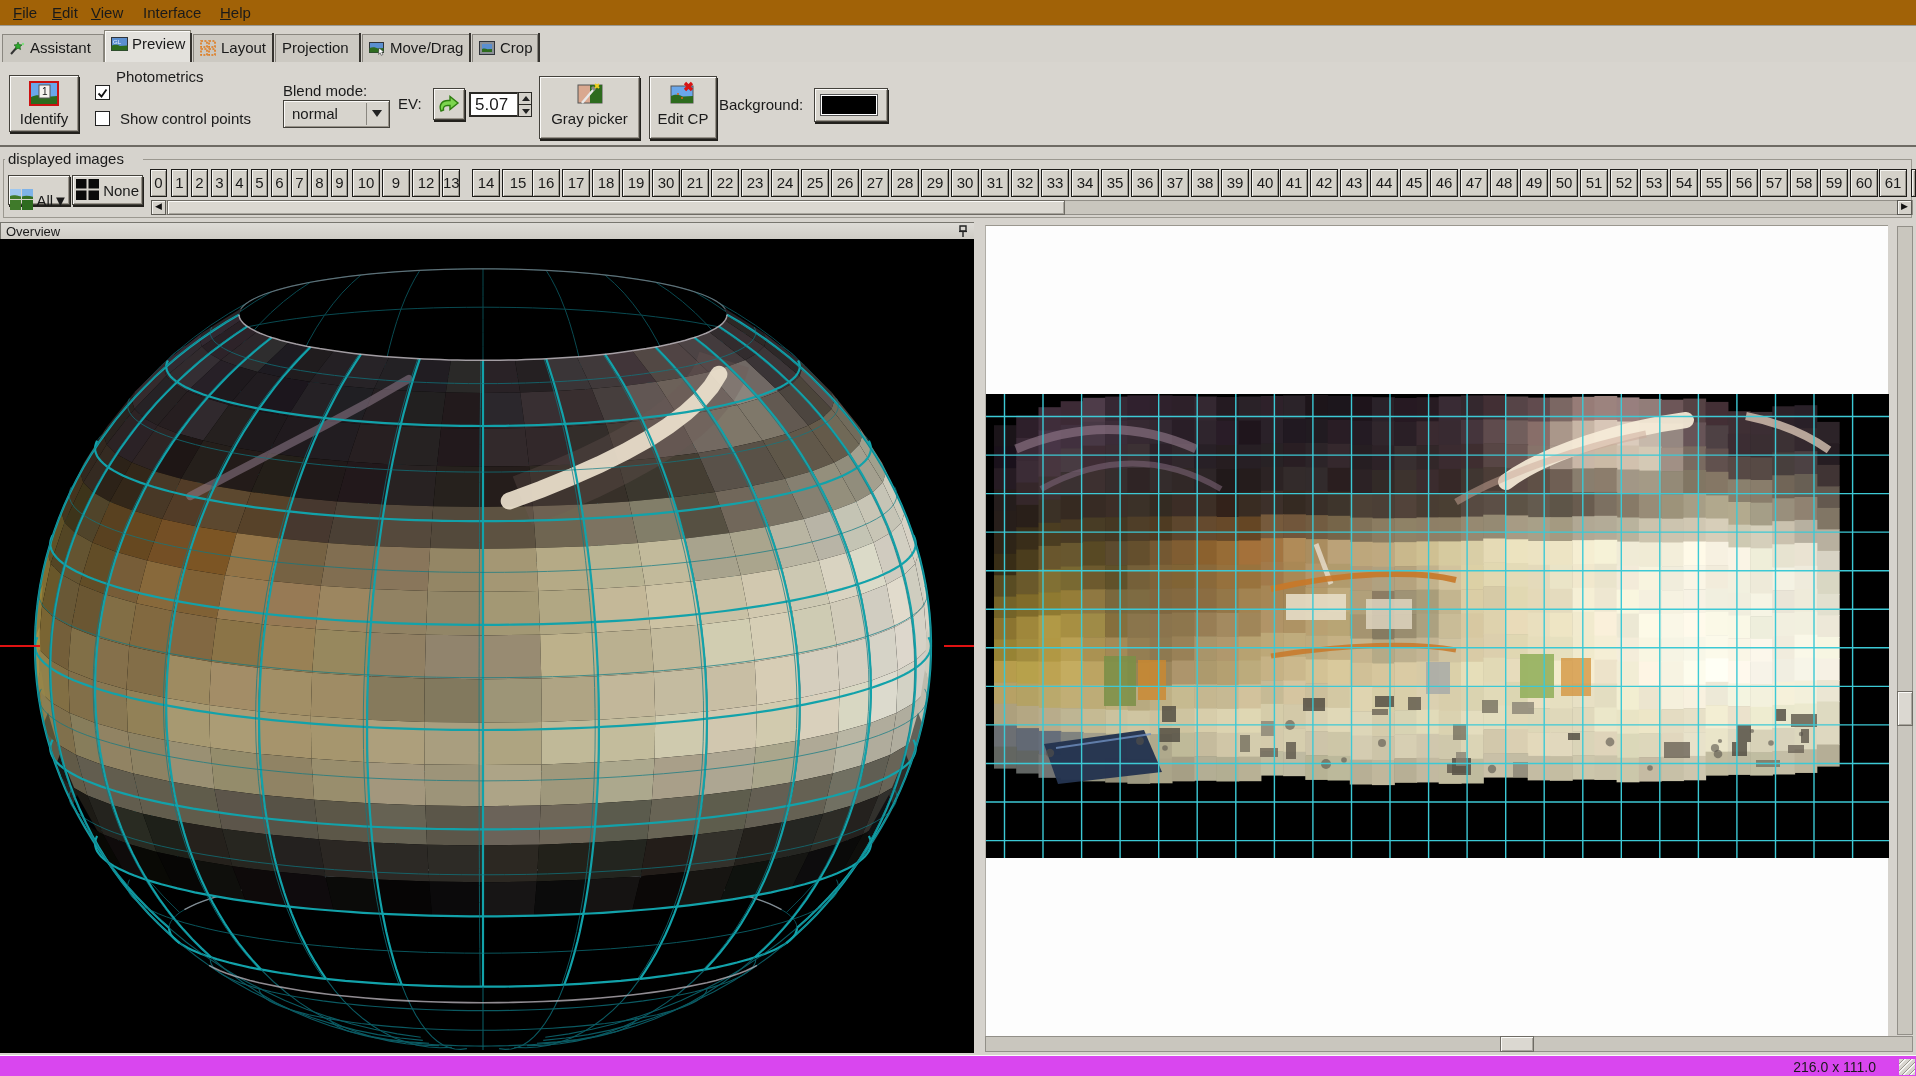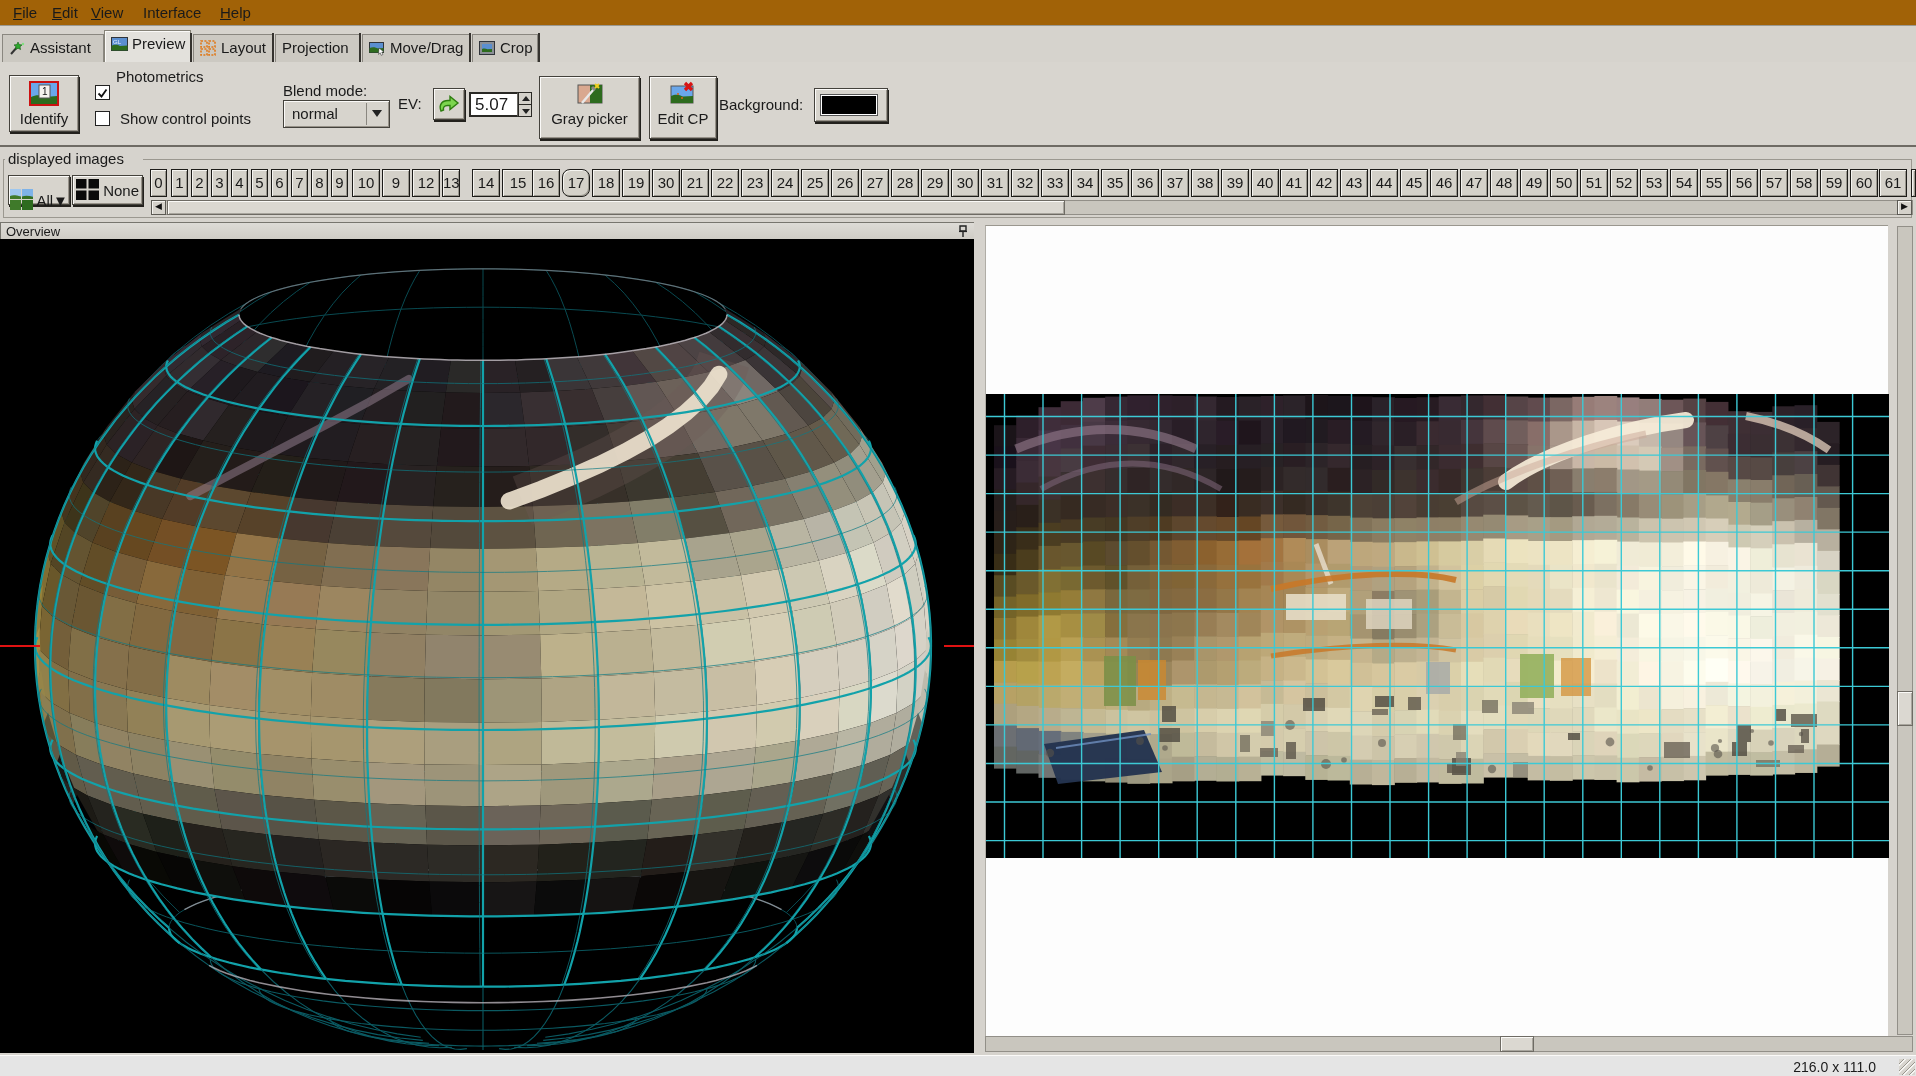--- a/index.html
+++ b/index.html
@@ -33,21 +33,21 @@
   box-shadow:inset 1px 1px 0 #fbfaf7, inset -1px -1px 0 #a8a59d; }
 .sbarrow { position:absolute; background:#d4d1ca; border:1px solid #5c5a54; text-align:center;
   box-shadow:inset 1px 1px 0 #f5f4f0; font-size:9px; color:#111; }
 #ovtitle { position:absolute; left:0; top:222px; width:974px; height:17px;
   background:linear-gradient(#dddbd6,#cfccc5); border-left:1px solid #77756e; border-top:1px solid #77756e;
   font-size:13px; padding:1px 0 0 5px; }
 #ovpanel { position:absolute; left:0; top:239px; width:974px; height:814px; background:#000; }
 #rpanel { position:absolute; left:984px; top:222px; width:912px; height:814px; background:#d6d3cd; }
 #rwhite { position:absolute; left:985px; top:225px; width:903px; height:811px; background:#fdfdfd;
   border-left:1px solid #b0ada6; border-top:1px solid #9a978f; }
-#statusbar { position:absolute; left:0; top:1055px; width:1916px; height:21px; background:#e5e5e5;
+#statusbar { position:absolute; left:0; top:1055px; width:1916px; height:21px; background:#d946ef;
   border-top:1px solid #fbfaf8; font-size:14px; }
 #statusbar .grip { position:absolute; right:1px; bottom:1px; width:16px; height:16px;
   background:repeating-linear-gradient(135deg,#d8d5cf 0 3px,#98958d 3px 4px,#f6f5f2 4px 5px); }
 </style></head><body>
 
 <div id="menubar">
   <span style="left:13px"><u>F</u>ile</span>
   <span style="left:52px"><u>E</u>dit</span>
   <span style="left:91px"><u>V</u>iew</span>
   <span style="left:143px">Interface</span>
@@ -175,21 +175,21 @@
 <div class="numbtn" style="left:291px; width:17px;">7</div>
 <div class="numbtn" style="left:311px; width:17px;">8</div>
 <div class="numbtn" style="left:331px; width:17px;">9</div>
 <div class="numbtn" style="left:352px; width:28px;">10</div>
 <div class="numbtn" style="left:382px; width:28px;">9</div>
 <div class="numbtn" style="left:412px; width:28px;">12</div>
 <div class="numbtn" style="left:442px; width:18px;">13</div>
 <div class="numbtn" style="left:472px; width:28px;">14</div>
 <div class="numbtn" style="left:502px; width:32px;">15</div>
 <div class="numbtn" style="left:532px; width:28px;">16</div>
-<div class="numbtn" style="left:562px; width:28px;border-radius:8px;">17</div>
+<div class="numbtn" style="left:562px; width:28px;">17</div>
 <div class="numbtn" style="left:592px; width:28px;">18</div>
 <div class="numbtn" style="left:622px; width:28px;">19</div>
 <div class="numbtn" style="left:652px; width:28px;">30</div>
 <div class="numbtn" style="left:681px; width:28px;">21</div>
 <div class="numbtn" style="left:711px; width:28px;">22</div>
 <div class="numbtn" style="left:741px; width:28px;">23</div>
 <div class="numbtn" style="left:771px; width:28px;">24</div>
 <div class="numbtn" style="left:801px; width:28px;">25</div>
 <div class="numbtn" style="left:831px; width:28px;">26</div>
 <div class="numbtn" style="left:861px; width:28px;">27</div>

